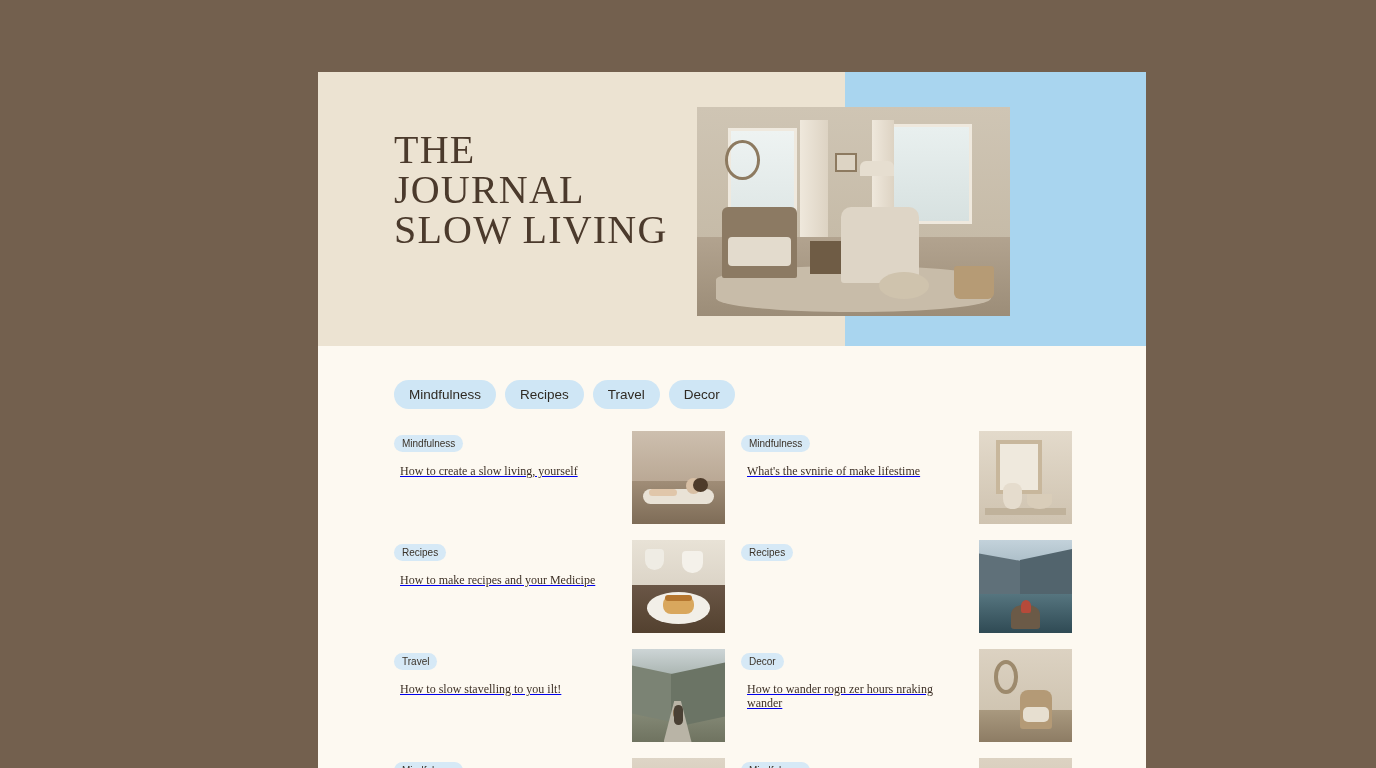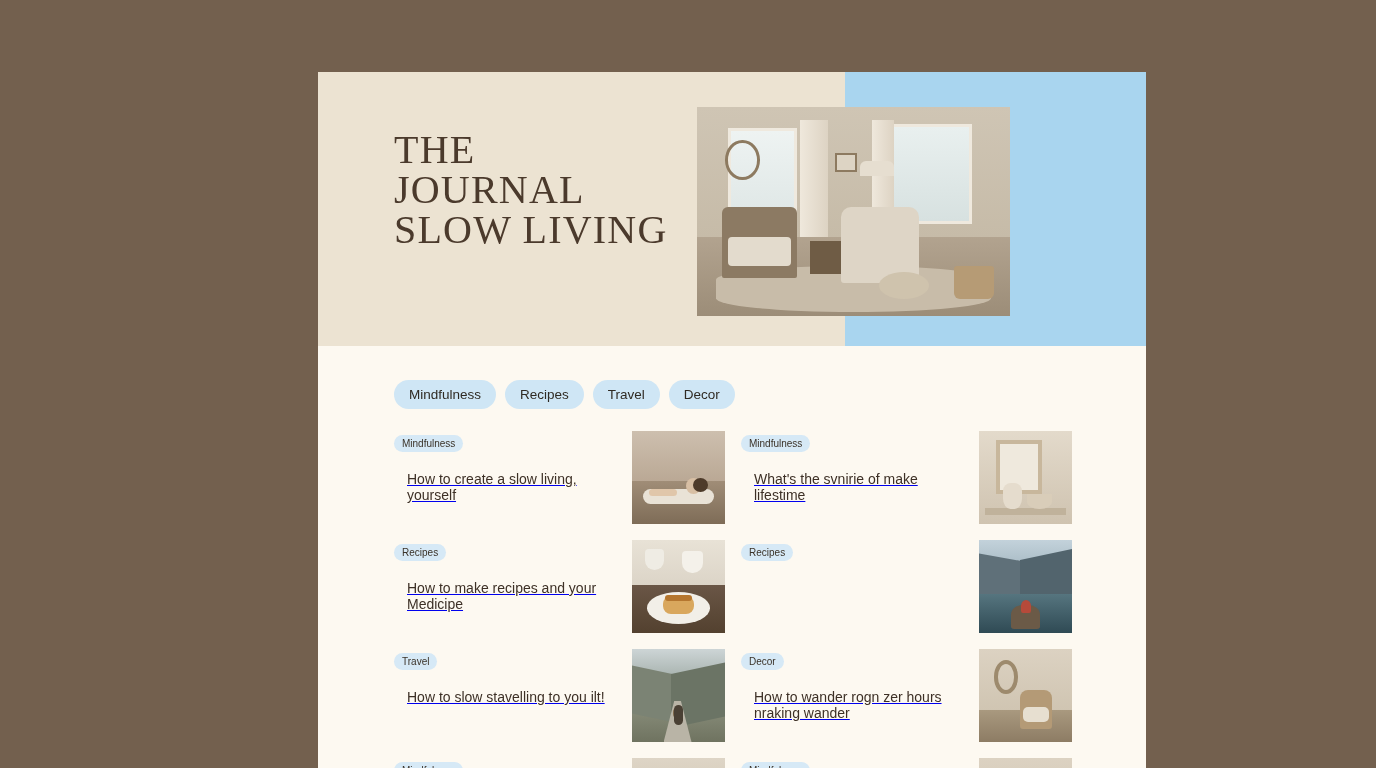--- a/index.html
+++ b/index.html
@@ -162,25 +162,25 @@
   .tag {
     display: inline-block;
     background: #d6e9f6;
     color: #3a3228;
     font-size: 10px;
     padding: 3px 8px;
     border-radius: 999px;
     margin-bottom: 6px;
   }
   .headline {
-    font-family: Liberation Sans, sans-serif;
-    font-size: 14px;
+    font-family: Liberation Serif, serif;
+    font-size: 12px;
     line-height: 1.17;
     color: #3d3026;
-    margin: 13px;
+    margin: 6px;
     font-weight: normal;
   }
   .thumb {
     flex: 0 0 auto;
     width: 93px;
     height: 93px;
     overflow: hidden;
     background: #c8bca9;
   }
 </style>

